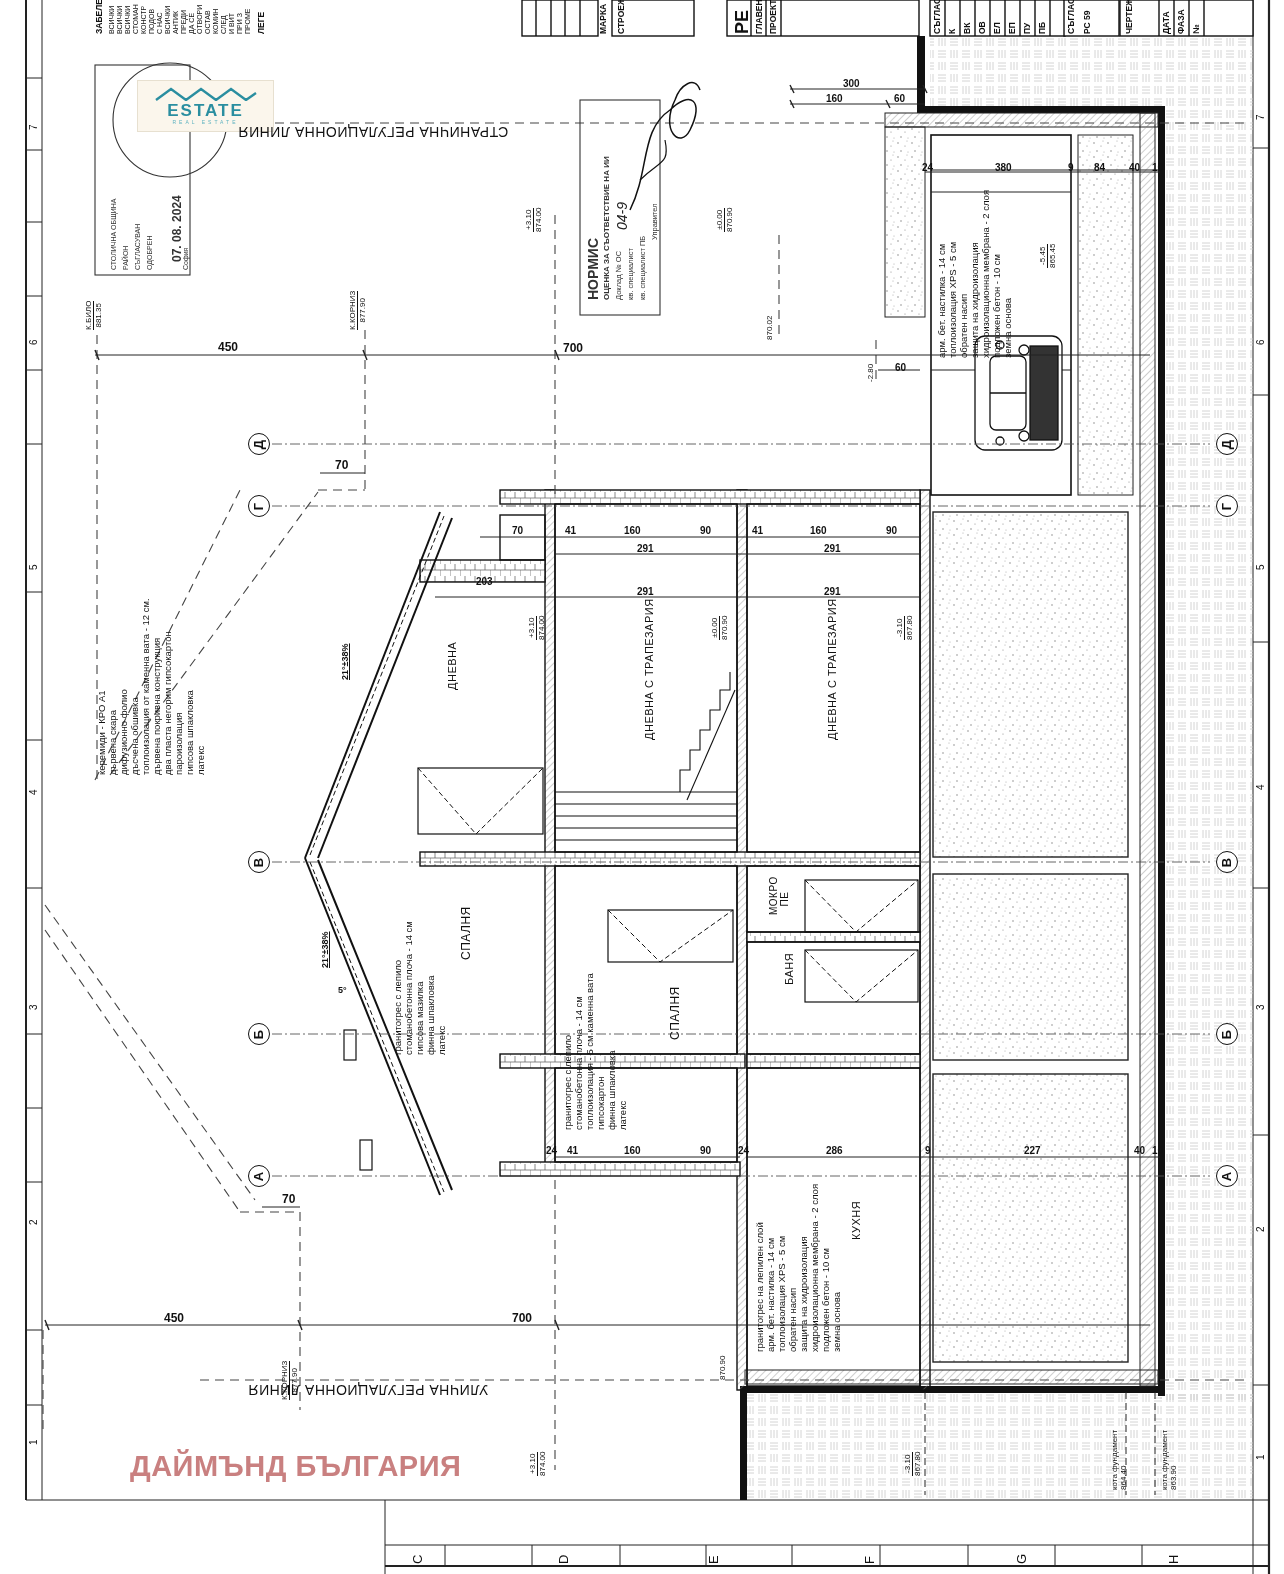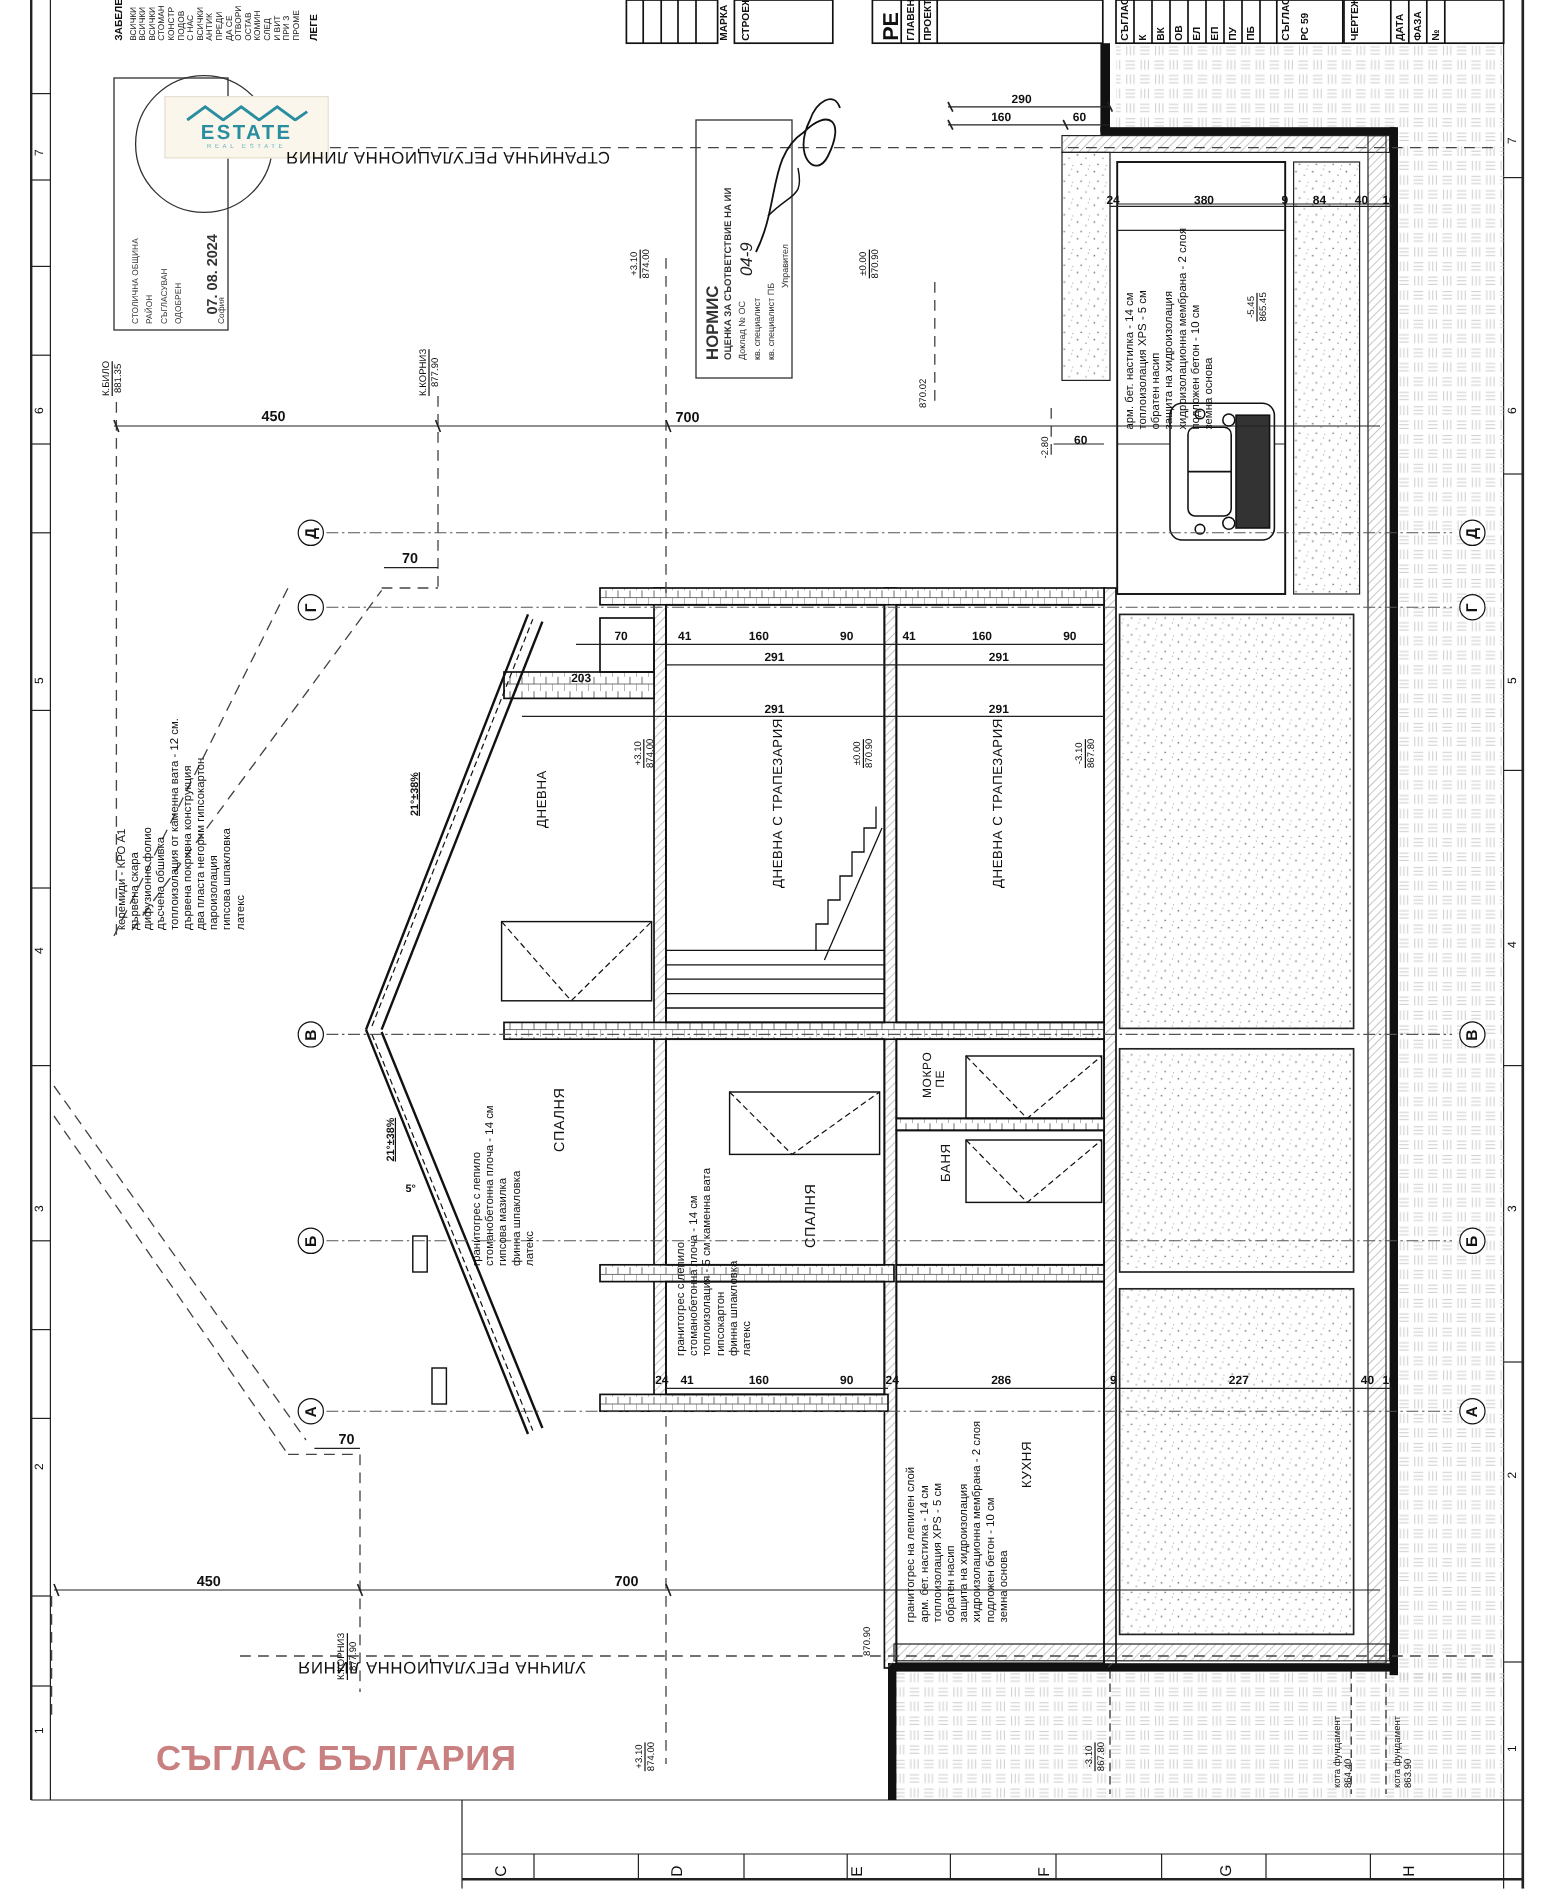--- a/index.html
+++ b/index.html
@@ -380,42 +380,42 @@
 
   <div class="abs rot180" style="left:238px;top:124px;font-size:14px;letter-spacing:0.5px">СТРАНИЧНА РЕГУЛАЦИОННА ЛИНИЯ</div>
   <div class="abs rot180" style="left:248px;top:1382px;font-size:14px;letter-spacing:0.5px">УЛИЧНА РЕГУЛАЦИОННА ЛИНИЯ</div>
 
   <div class="abs dim" style="left:218px;top:340px">450</div>
   <div class="abs dim" style="left:563px;top:341px">700</div>
   <div class="abs dim" style="left:164px;top:1311px">450</div>
   <div class="abs dim" style="left:512px;top:1311px">700</div>
   <div class="abs dim" style="left:335px;top:458px">70</div>
   <div class="abs dim" style="left:282px;top:1192px">70</div>
-  <div class="abs dim-s" style="left:843px;top:78px">290</div>
+  <div class="abs dim-s" style="left:843px;top:78px">300</div>
   <div class="abs dim-s" style="left:826px;top:93px">160</div>
   <div class="abs dim-s" style="left:894px;top:93px">60</div>
   <div class="abs dim-s" style="left:895px;top:362px">60</div>
 
   <div class="abs dim-s" style="left:922px;top:162px">24</div>
   <div class="abs dim-s" style="left:995px;top:162px">380</div>
   <div class="abs dim-s" style="left:1068px;top:162px">9</div>
   <div class="abs dim-s" style="left:1094px;top:162px">84</div>
   <div class="abs dim-s" style="left:1129px;top:162px">40</div>
   <div class="abs dim-s" style="left:1152px;top:162px">10</div>
 
   <div class="abs dim-s" style="left:512px;top:525px">70</div>
   <div class="abs dim-s" style="left:565px;top:525px">41</div>
   <div class="abs dim-s" style="left:624px;top:525px">160</div>
   <div class="abs dim-s" style="left:700px;top:525px">90</div>
   <div class="abs dim-s" style="left:752px;top:525px">41</div>
   <div class="abs dim-s" style="left:810px;top:525px">160</div>
   <div class="abs dim-s" style="left:886px;top:525px">90</div>
   <div class="abs dim-s" style="left:637px;top:543px">291</div>
   <div class="abs dim-s" style="left:824px;top:543px">291</div>
-  <div class="abs dim-s" style="left:476px;top:560px">203</div>
+  <div class="abs dim-s" style="left:476px;top:576px">203</div>
   <div class="abs dim-s" style="left:637px;top:586px">291</div>
   <div class="abs dim-s" style="left:824px;top:586px">291</div>
 
   <div class="abs dim-s" style="left:546px;top:1145px">24</div>
   <div class="abs dim-s" style="left:567px;top:1145px">41</div>
   <div class="abs dim-s" style="left:624px;top:1145px">160</div>
   <div class="abs dim-s" style="left:700px;top:1145px">90</div>
   <div class="abs dim-s" style="left:738px;top:1145px">24</div>
   <div class="abs dim-s" style="left:826px;top:1145px">286</div>
   <div class="abs dim-s" style="left:925px;top:1145px">9</div>
@@ -595,14 +595,14 @@
   <div class="abs rot ruler-num" style="left:1255px;top:1232px">2</div>
   <div class="abs rot ruler-num" style="left:1255px;top:1460px">1</div>
 
   <div class="abs rot frame-letter" style="left:410px;top:1564px">C</div>
   <div class="abs rot frame-letter" style="left:556px;top:1564px">D</div>
   <div class="abs rot frame-letter" style="left:706px;top:1564px">E</div>
   <div class="abs rot frame-letter" style="left:862px;top:1564px">F</div>
   <div class="abs rot frame-letter" style="left:1014px;top:1564px">G</div>
   <div class="abs rot frame-letter" style="left:1166px;top:1564px">H</div>
 
-  <div class="abs watermark" style="left:130px;top:1450px">СЪГЛАС БЪЛГАРИЯ</div>
+  <div class="abs watermark" style="left:130px;top:1450px">ДАЙМЪНД БЪЛГАРИЯ</div>
 </div>
 
 </body></html>

